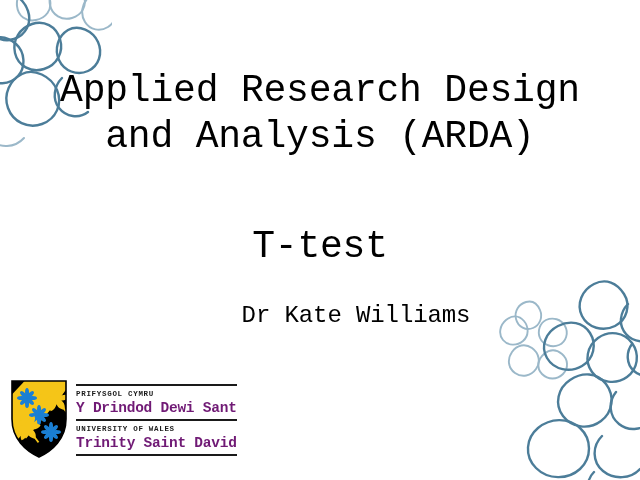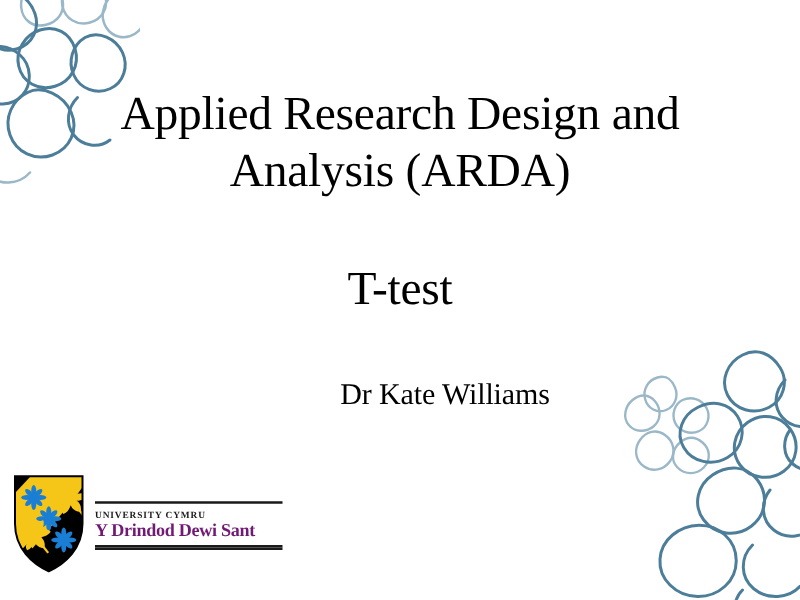--- a/index.html
+++ b/index.html
@@ -6,21 +6,21 @@
     margin: 0;
     padding: 0;
     background: #ffffff;
   }
   #slide {
     position: relative;
     width: 640px;
     height: 480px;
     background: #ffffff;
     overflow: hidden;
-    font-family: Liberation Serif, serif;
+    font-family: Liberation Mono, monospace;
   }
 
   
   .deco {
     position: absolute;
     pointer-events: none;
   }
   #deco-top-left {
     left: -16px;
     top: -18px;
@@ -63,21 +63,21 @@
     box-sizing: border-box;
   }
   #subtitle-block {
     position: absolute;
     left: 0;
     top: 208px;
     width: 640px;
     text-align: center;
   }
   #slide-subtitle {
-    margin: 0;
+    margin: 16px;
     font-size: 38px;
     font-weight: normal;
     line-height: 46px;
     color: #000000;
     letter-spacing: -0.2px;
   }
   #author-block {
     position: absolute;
     left: 0;
     top: 301px;
@@ -269,22 +269,26 @@
           </g>
         </g>
 
         <path d="M2 2 L56 2 L56 40 C56 60 42 72 29 78 C16 72 2 60 2 40 Z" fill="none" stroke="#000000" stroke-width="1.6"></path>
       </svg>
     </div>
 
     <div id="logo-wordmark">
       <div class="rule"></div>
       <div class="wordmark-group">
-        <div class="wm-small">UNIVERSITY CYMRU</div>
+        <div class="wm-small">PRIFYSGOL CYMRU</div>
         <div class="wm-large">Y Drindod Dewi Sant</div>
       </div>
       <div class="rule"></div>
+      <div class="wordmark-group">
+        <div class="wm-small">UNIVERSITY OF WALES</div>
+        <div class="wm-large">Trinity Saint David</div>
+      </div>
       <div class="rule"></div>
     </div>
 
   </div>
 
 </div>
 
 </body></html>

